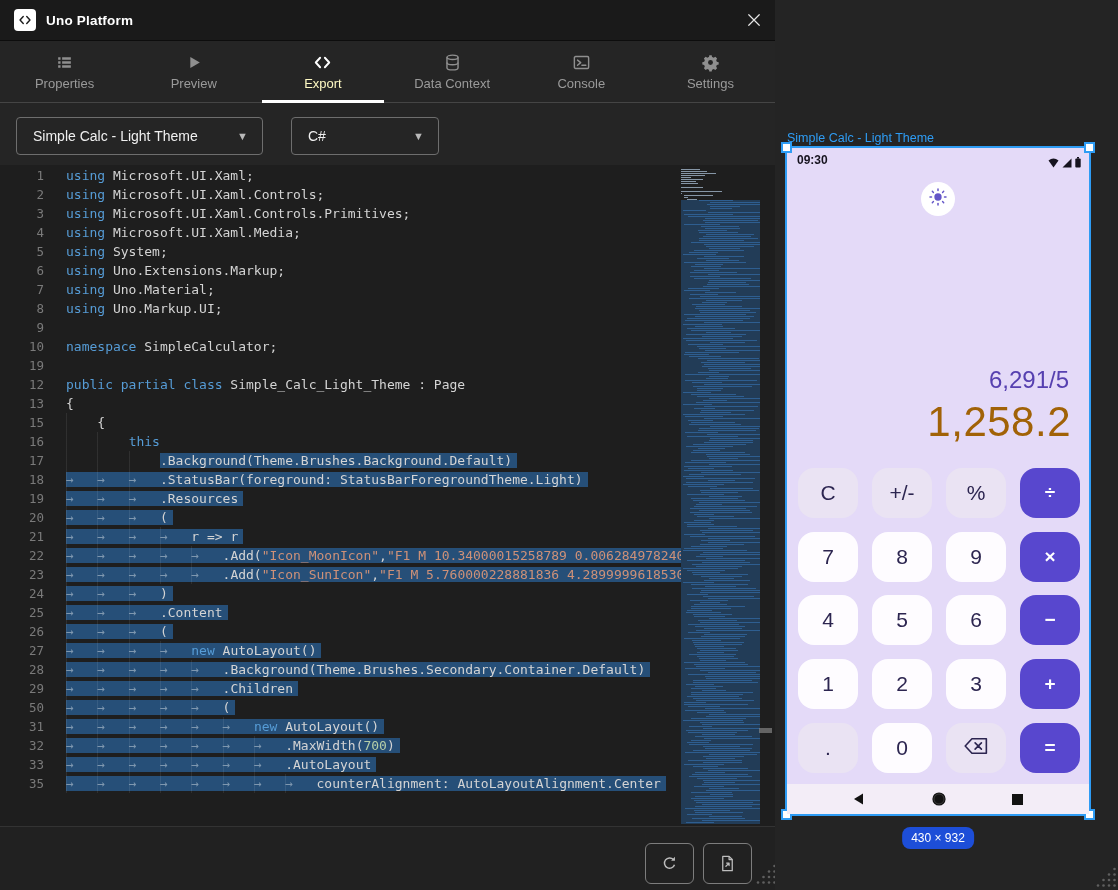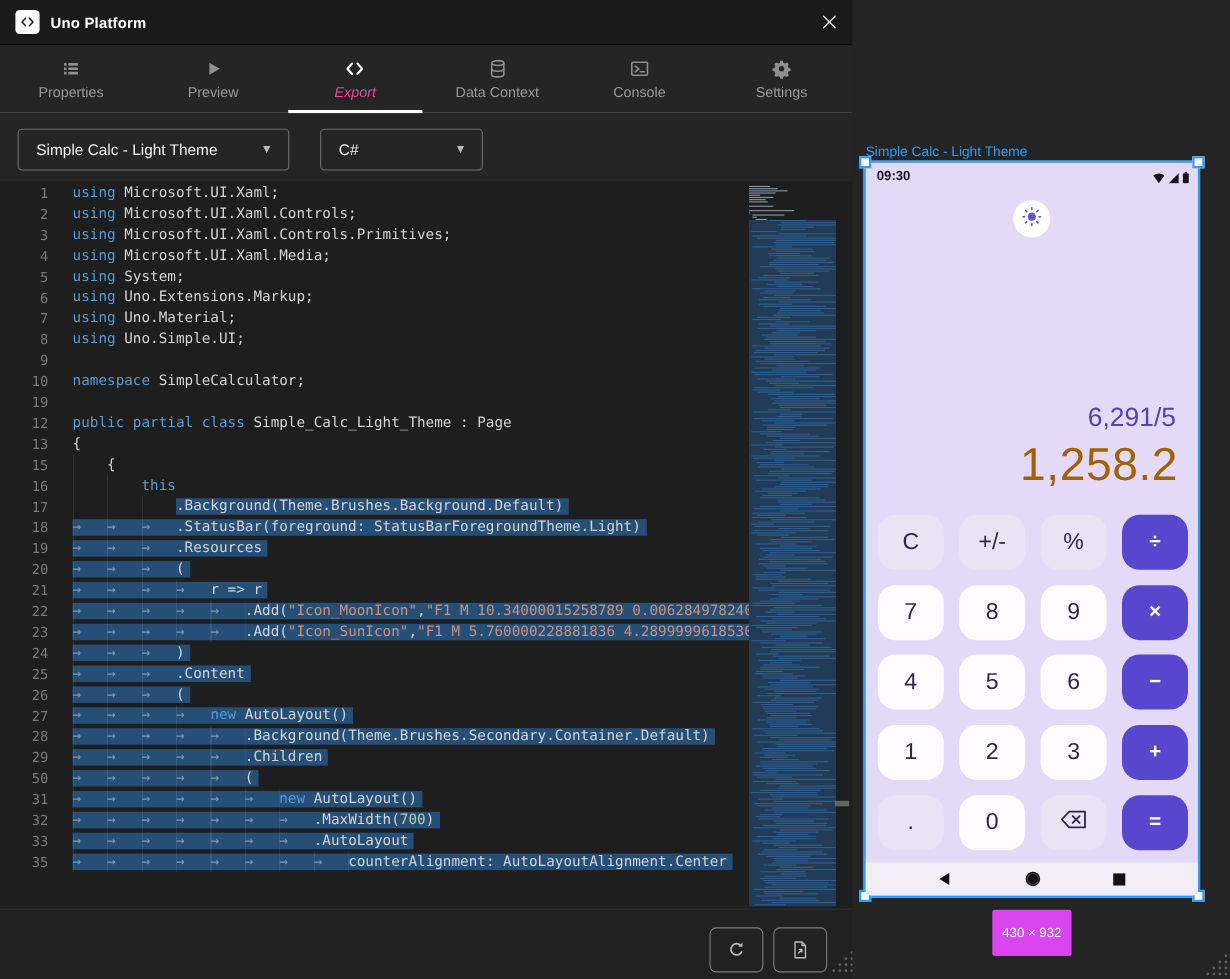--- a/index.html
+++ b/index.html
@@ -19,21 +19,21 @@
   #close-btn svg{width:18px;height:18px;}
 
   #tab-bar{position:absolute;left:0;top:41px;width:775px;height:61px;background:#252525;
            border-bottom:1px solid #454545;display:flex;}
   .tab{flex:1 1 0;display:flex;flex-direction:column;align-items:center;justify-content:center;
        position:relative;cursor:pointer;color:#8f8f8f;}
   .tab .t-icon{height:20px;display:flex;align-items:center;}
   .tab .t-icon svg{width:19px;height:19px;}
   .tab .t-label{font-size:13px;margin-top:4px;color:#9a9a9a;}
   .tab.active{color:#ffffff;}
-  .tab.active .t-label{color:#ec4899;font-style:italic;}
+  .tab.active .t-label{color:#fef9c3;}
   .tab.active::after{content:"";position:absolute;left:4px;right:4px;bottom:-1px;height:3px;background:#ffffff;}
 
   #toolbar{position:absolute;left:0;top:103px;width:775px;height:62px;background:#252525;}
   .dd{position:absolute;top:14px;height:38px;border:1px solid #6e6e6e;border-radius:4px;
       display:flex;align-items:center;color:#f0f0f0;font-size:14px;cursor:pointer;box-sizing:border-box;}
   .dd .dd-caret{position:absolute;right:14px;color:#b9b9b9;font-size:11px;}
   #component-dd{left:16px;width:247px;}
   #component-dd .dd-text{margin-left:16px;}
   #language-dd{left:291px;width:148px;}
   #language-dd .dd-text{margin-left:16px;}
@@ -95,22 +95,22 @@
       font-size:21px;font-weight:500;cursor:pointer;}
   .kb-tonal{background:#eae3f3;color:#2c2550;}
   .kb-white{background:#fefcff;color:#2c2550;}
   .kb-primary{background:#5847ce;color:#ffffff;font-size:19px;font-weight:600;}
   .kb svg{width:26px;height:18px;}
 
   #nav-bar{position:absolute;left:0;bottom:0;width:100%;height:30px;background:#f3edf7;
            display:flex;align-items:center;justify-content:space-evenly;}
   #nav-bar svg{display:block;}
 
-  #size-badge{position:absolute;left:163px;top:827px;transform:translateX(-50%);background:#d946ef;
-              color:#fff;font-size:12px;padding:14px 9px;border-radius:2px;white-space:nowrap;}
+  #size-badge{position:absolute;left:163px;top:827px;transform:translateX(-50%);background:#1d4ed8;
+              color:#fff;font-size:12px;padding:4px 9px;border-radius:8px;white-space:nowrap;}
 </style>
 </head>
 <body>
 
 <div id="root">
 
   <div id="left-panel">
 
     <div id="title-bar">
       <div id="logo">
@@ -197,21 +197,21 @@
 
     <div id="code-area">
       <div id="code-lines">
           <div class="cl"><span class="ln">1</span><span class="lc"><span class="t-k">using</span><span class="t-p"> Microsoft.UI.Xaml;</span></span></div>
           <div class="cl"><span class="ln">2</span><span class="lc"><span class="t-k">using</span><span class="t-p"> Microsoft.UI.Xaml.Controls;</span></span></div>
           <div class="cl"><span class="ln">3</span><span class="lc"><span class="t-k">using</span><span class="t-p"> Microsoft.UI.Xaml.Controls.Primitives;</span></span></div>
           <div class="cl"><span class="ln">4</span><span class="lc"><span class="t-k">using</span><span class="t-p"> Microsoft.UI.Xaml.Media;</span></span></div>
           <div class="cl"><span class="ln">5</span><span class="lc"><span class="t-k">using</span><span class="t-p"> System;</span></span></div>
           <div class="cl"><span class="ln">6</span><span class="lc"><span class="t-k">using</span><span class="t-p"> Uno.Extensions.Markup;</span></span></div>
           <div class="cl"><span class="ln">7</span><span class="lc"><span class="t-k">using</span><span class="t-p"> Uno.Material;</span></span></div>
-          <div class="cl"><span class="ln">8</span><span class="lc"><span class="t-k">using</span><span class="t-p"> Uno.Simple.UI;</span></span></div>
+          <div class="cl"><span class="ln">8</span><span class="lc"><span class="t-k">using</span><span class="t-p"> Uno.Markup.UI;</span></span></div>
           <div class="cl"><span class="ln">9</span><span class="lc"></span></div>
           <div class="cl"><span class="ln">10</span><span class="lc"><span class="t-k">namespace</span><span class="t-p"> SimpleCalculator;</span></span></div>
           <div class="cl"><span class="ln">19</span><span class="lc"></span></div>
           <div class="cl"><span class="ln">12</span><span class="lc"><span class="t-k">public partial class</span><span class="t-p"> Simple_Calc_Light_Theme : Page</span></span></div>
           <div class="cl"><span class="ln">13</span><span class="lc"><span class="t-p">{</span></span></div>
           <div class="cl"><span class="ln">15</span><span class="lc"><span class="ind">    </span><span class="t-p">{</span></span></div>
           <div class="cl"><span class="ln">16</span><span class="lc"><span class="ind">        </span><span class="t-k">this</span></span></div>
           <div class="cl"><span class="ln">17</span><span class="lc"><span class="ind">            </span><span class="sel"><span class="t-p">.Background(Theme.Brushes.Background.Default)</span></span></span></div>
           <div class="cl"><span class="ln">18</span><span class="lc"><span class="sel"><span class="ind"><span class="ws">→</span>   <span class="ws">→</span>   <span class="ws">→</span>   </span><span class="t-p">.StatusBar(foreground: StatusBarForegroundTheme.Light)</span></span></span></div>
           <div class="cl"><span class="ln">19</span><span class="lc"><span class="sel"><span class="ind"><span class="ws">→</span>   <span class="ws">→</span>   <span class="ws">→</span>   </span><span class="t-p">.Resources</span></span></span></div>

